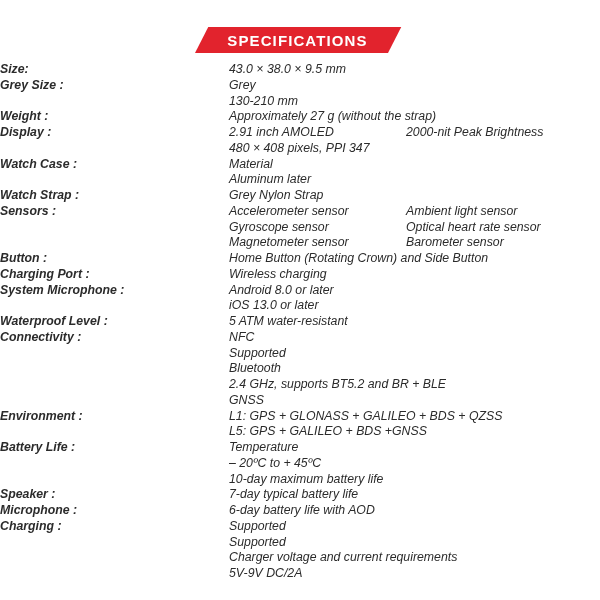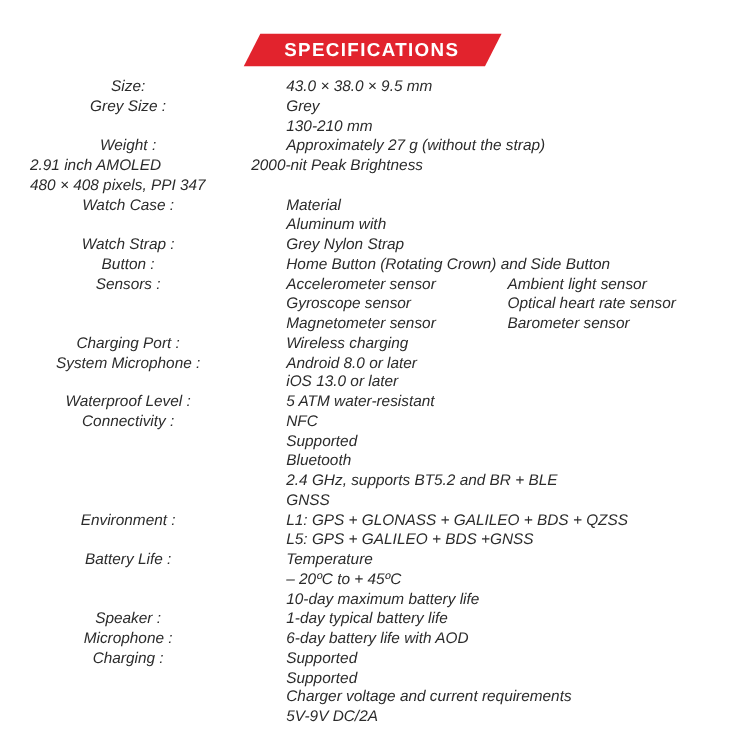--- a/index.html
+++ b/index.html
@@ -45,22 +45,22 @@
     font-style: italic;
     font-size: 12.3px;
   }
   .spec-row {
     display: flex;
     align-items: flex-start;
   }
   .spec-label {
     width: 205px;
     flex: 0 0 205px;
-    text-align: center;
-    font-weight: 400;
+    text-align: left;
+    font-weight: 700;
     line-height: 15.75px;
     white-space: nowrap;
   }
   .spec-values {
     flex: 1 1 auto;
     margin-left: 24px;
   }
   .spec-line {
     line-height: 15.75px;
     white-space: nowrap;
@@ -92,50 +92,51 @@
           <div class="spec-line"><span class="c1">130-210 mm</span></div>
         </div>
       </div>
       <div class="spec-row">
         <div class="spec-label">Weight :</div>
         <div class="spec-values">
           <div class="spec-line"><span class="c1">Approximately 27 g (without the strap)</span></div>
         </div>
       </div>
       <div class="spec-row">
+        <div class="spec-label">Display :</div>
         <div class="spec-values">
           <div class="spec-line"><span class="c1 two-col">2.91 inch AMOLED</span><span class="c2">2000-nit Peak Brightness</span></div>
           <div class="spec-line"><span class="c1">480 × 408 pixels, PPI 347</span></div>
         </div>
       </div>
       <div class="spec-row">
         <div class="spec-label">Watch Case :</div>
         <div class="spec-values">
           <div class="spec-line"><span class="c1">Material</span></div>
-          <div class="spec-line"><span class="c1">Aluminum with</span></div>
+          <div class="spec-line"><span class="c1">Aluminum later</span></div>
         </div>
       </div>
       <div class="spec-row">
         <div class="spec-label">Watch Strap :</div>
         <div class="spec-values">
           <div class="spec-line"><span class="c1">Grey Nylon Strap</span></div>
-        </div>
-      </div>
-      <div class="spec-row">
-        <div class="spec-label">Button :</div>
-        <div class="spec-values">
-          <div class="spec-line"><span class="c1">Home Button (Rotating Crown) and Side Button</span></div>
         </div>
       </div>
       <div class="spec-row">
         <div class="spec-label">Sensors :</div>
         <div class="spec-values">
           <div class="spec-line"><span class="c1 two-col">Accelerometer sensor</span><span class="c2">Ambient light sensor</span></div>
           <div class="spec-line"><span class="c1 two-col">Gyroscope sensor</span><span class="c2">Optical heart rate sensor</span></div>
           <div class="spec-line"><span class="c1 two-col">Magnetometer sensor</span><span class="c2">Barometer sensor</span></div>
+        </div>
+      </div>
+      <div class="spec-row">
+        <div class="spec-label">Button :</div>
+        <div class="spec-values">
+          <div class="spec-line"><span class="c1">Home Button (Rotating Crown) and Side Button</span></div>
         </div>
       </div>
       <div class="spec-row">
         <div class="spec-label">Charging Port :</div>
         <div class="spec-values">
           <div class="spec-line"><span class="c1">Wireless charging</span></div>
         </div>
       </div>
       <div class="spec-row">
         <div class="spec-label">System Microphone :</div>
@@ -171,21 +172,21 @@
         <div class="spec-label">Battery Life :</div>
         <div class="spec-values">
           <div class="spec-line"><span class="c1">Temperature</span></div>
           <div class="spec-line"><span class="c1">– 20ºC to + 45ºC</span></div>
           <div class="spec-line"><span class="c1">10-day maximum battery life</span></div>
         </div>
       </div>
       <div class="spec-row">
         <div class="spec-label">Speaker :</div>
         <div class="spec-values">
-          <div class="spec-line"><span class="c1">1-day typical battery life</span></div>
+          <div class="spec-line"><span class="c1">7-day typical battery life</span></div>
         </div>
       </div>
       <div class="spec-row">
         <div class="spec-label">Microphone :</div>
         <div class="spec-values">
           <div class="spec-line"><span class="c1">6-day battery life with AOD</span></div>
         </div>
       </div>
       <div class="spec-row">
         <div class="spec-label">Charging :</div>

